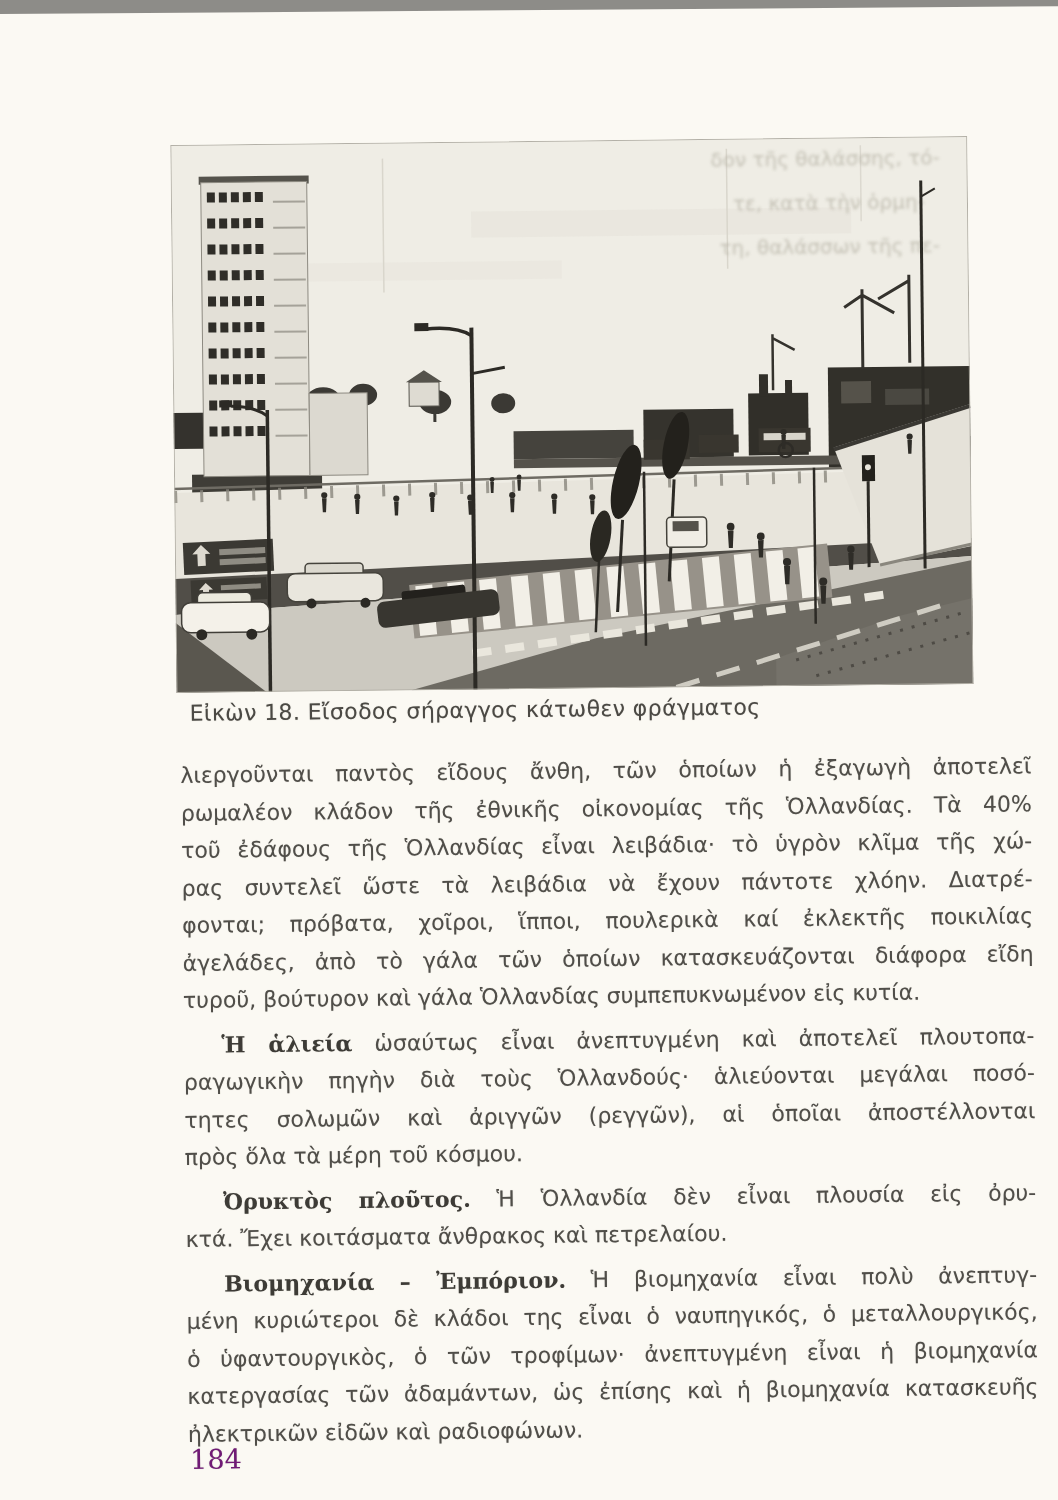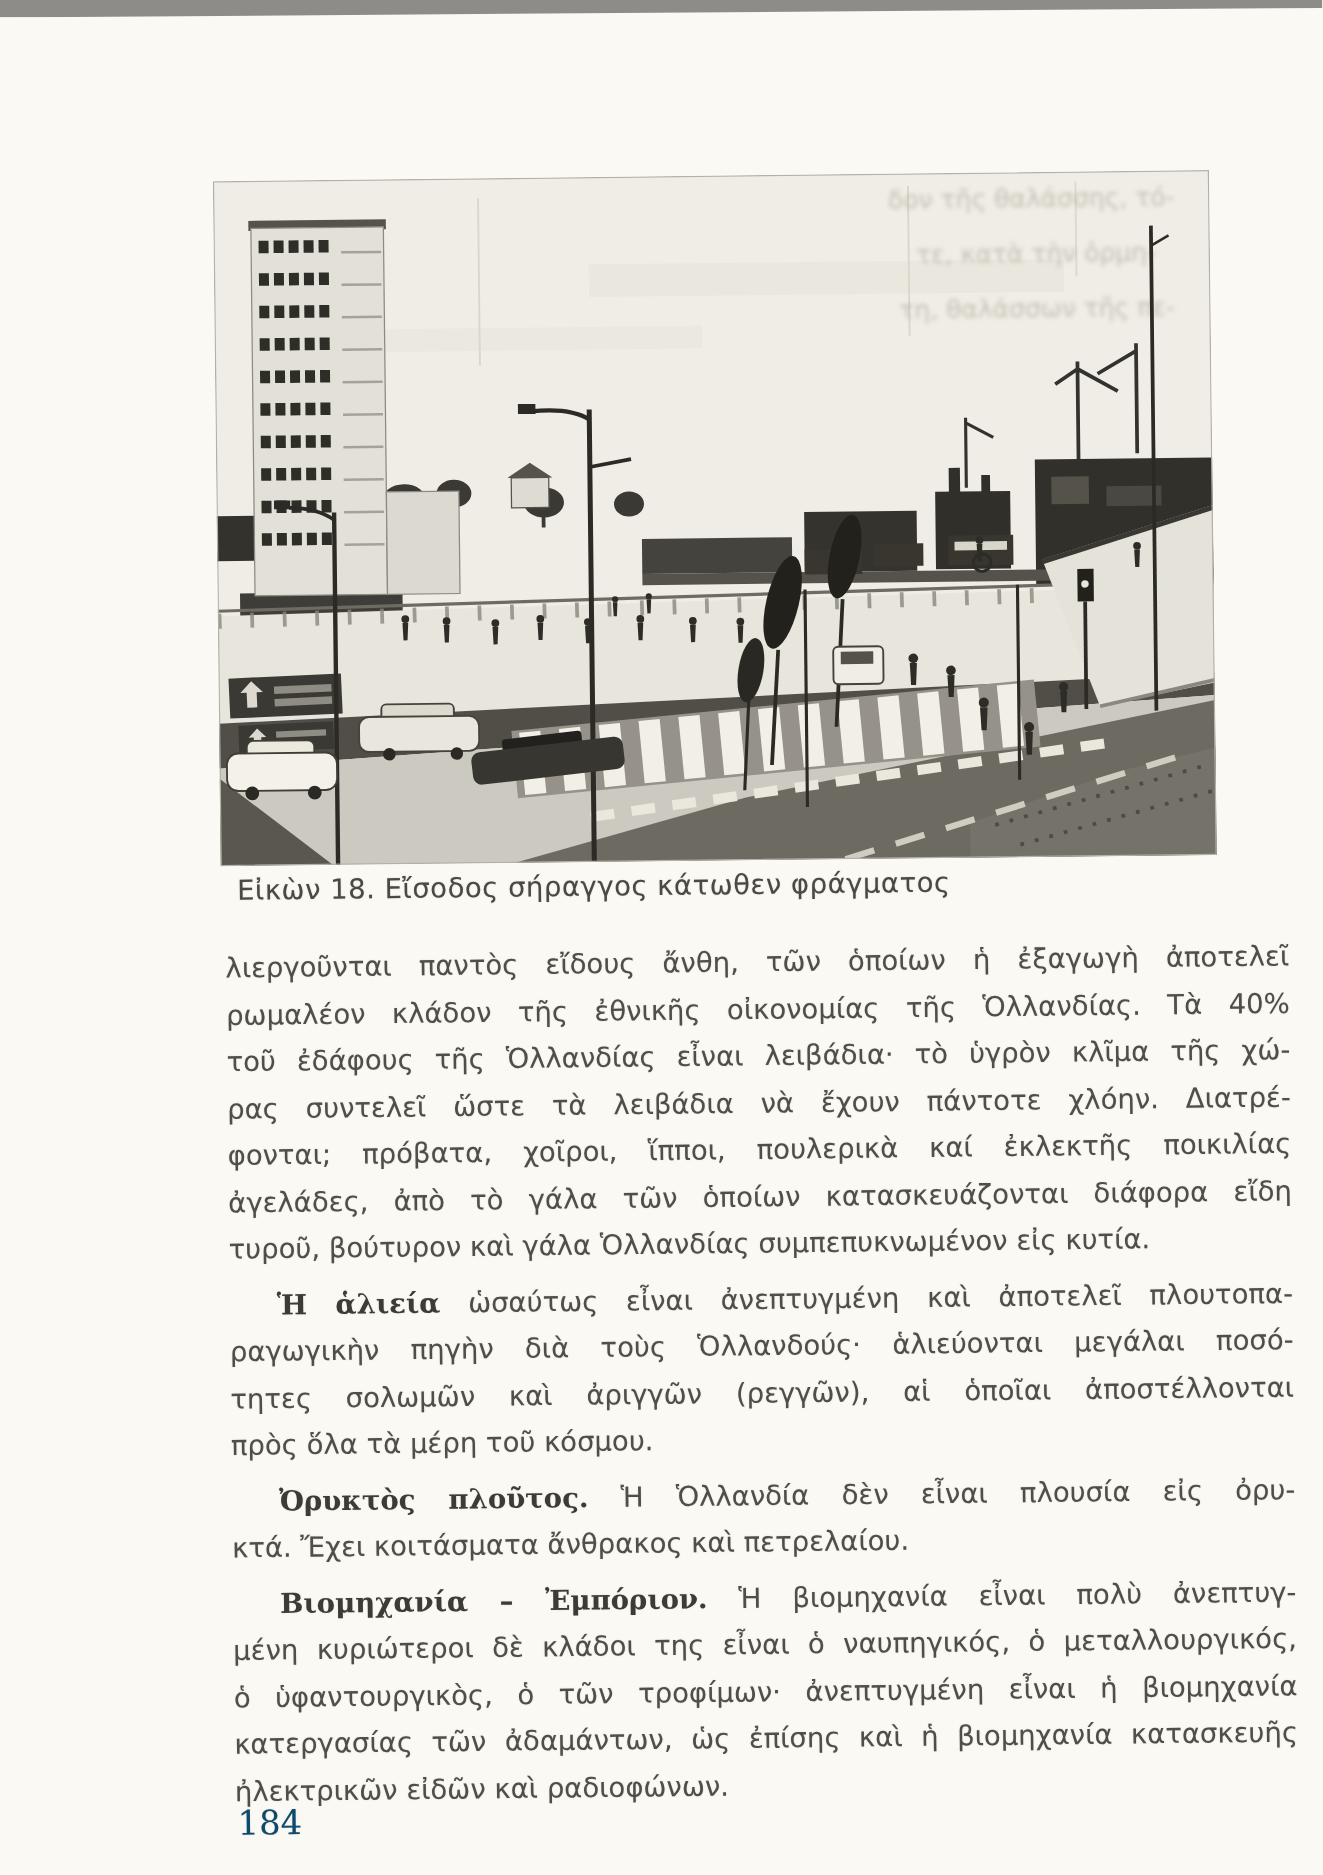--- a/index.html
+++ b/index.html
@@ -27,21 +27,21 @@
     font-size:22px;color:#504e49;
     text-shadow:0 0 1px rgba(90,88,80,.3);
   }
   .line{height:37.5px;line-height:37.5px;overflow:hidden;}
   .jl{text-align:justify;text-align-last:justify;}
   .indent{text-indent:38px;}
   .para{margin-top:7px;}
   .lead{font-family:"DejaVu Serif",serif;font-weight:bold;color:#3d3b36;}
   .pagenum{
     position:absolute;left:183px;top:1440px;
-    font-family:"DejaVu Serif",serif;font-size:27px;color:#0c4a6e;
+    font-family:"DejaVu Serif",serif;font-size:27px;color:#701a75;
     text-shadow:0 0 1px rgba(90,88,80,.3);
   }
 </style>
 </head>
 <body>
 
 <div id="scan-band"></div>
 
 <div id="sheet">
 

